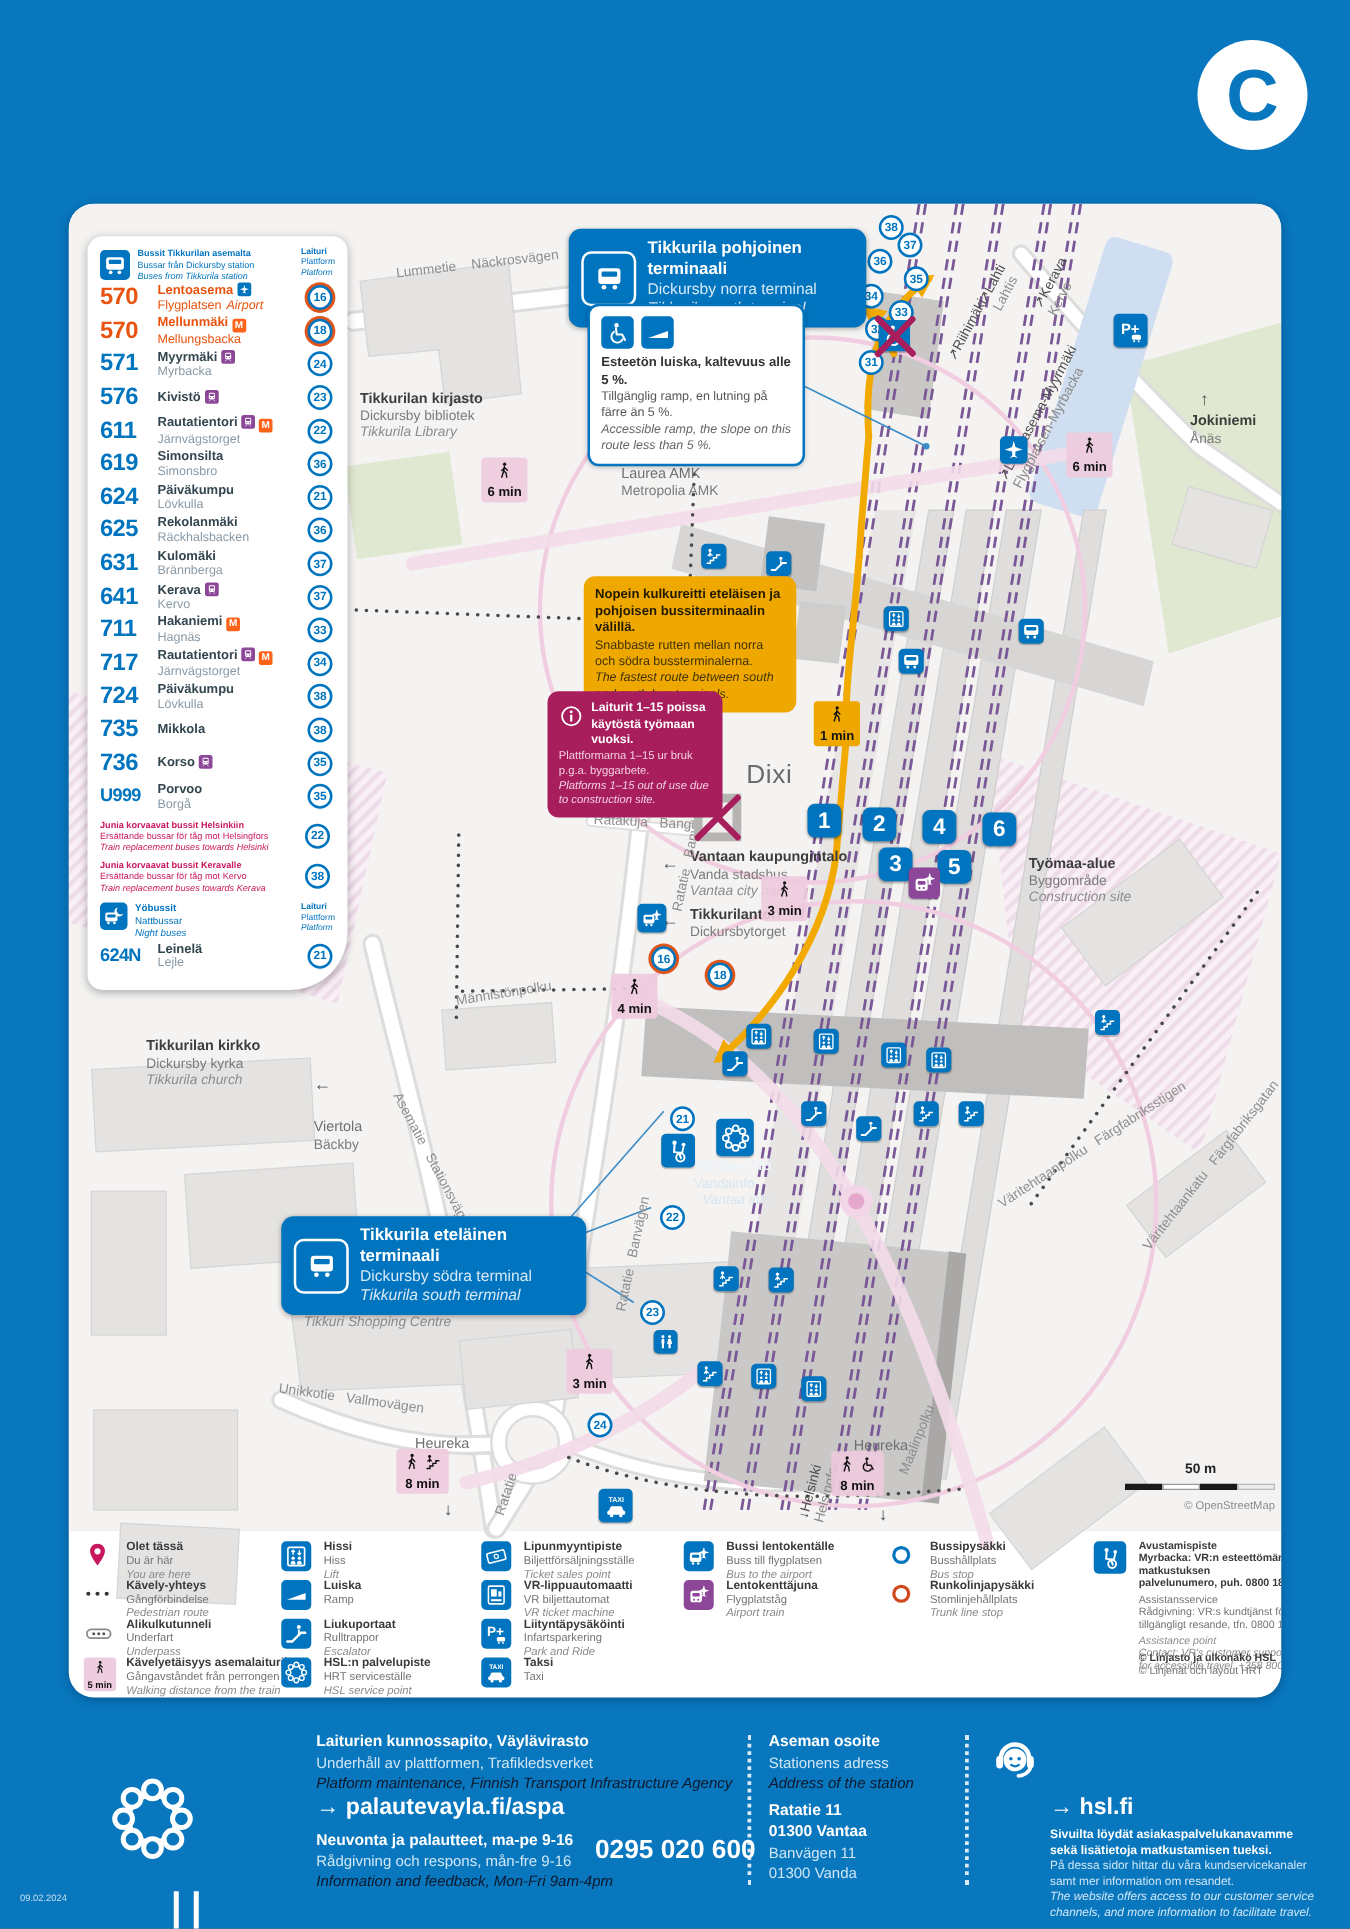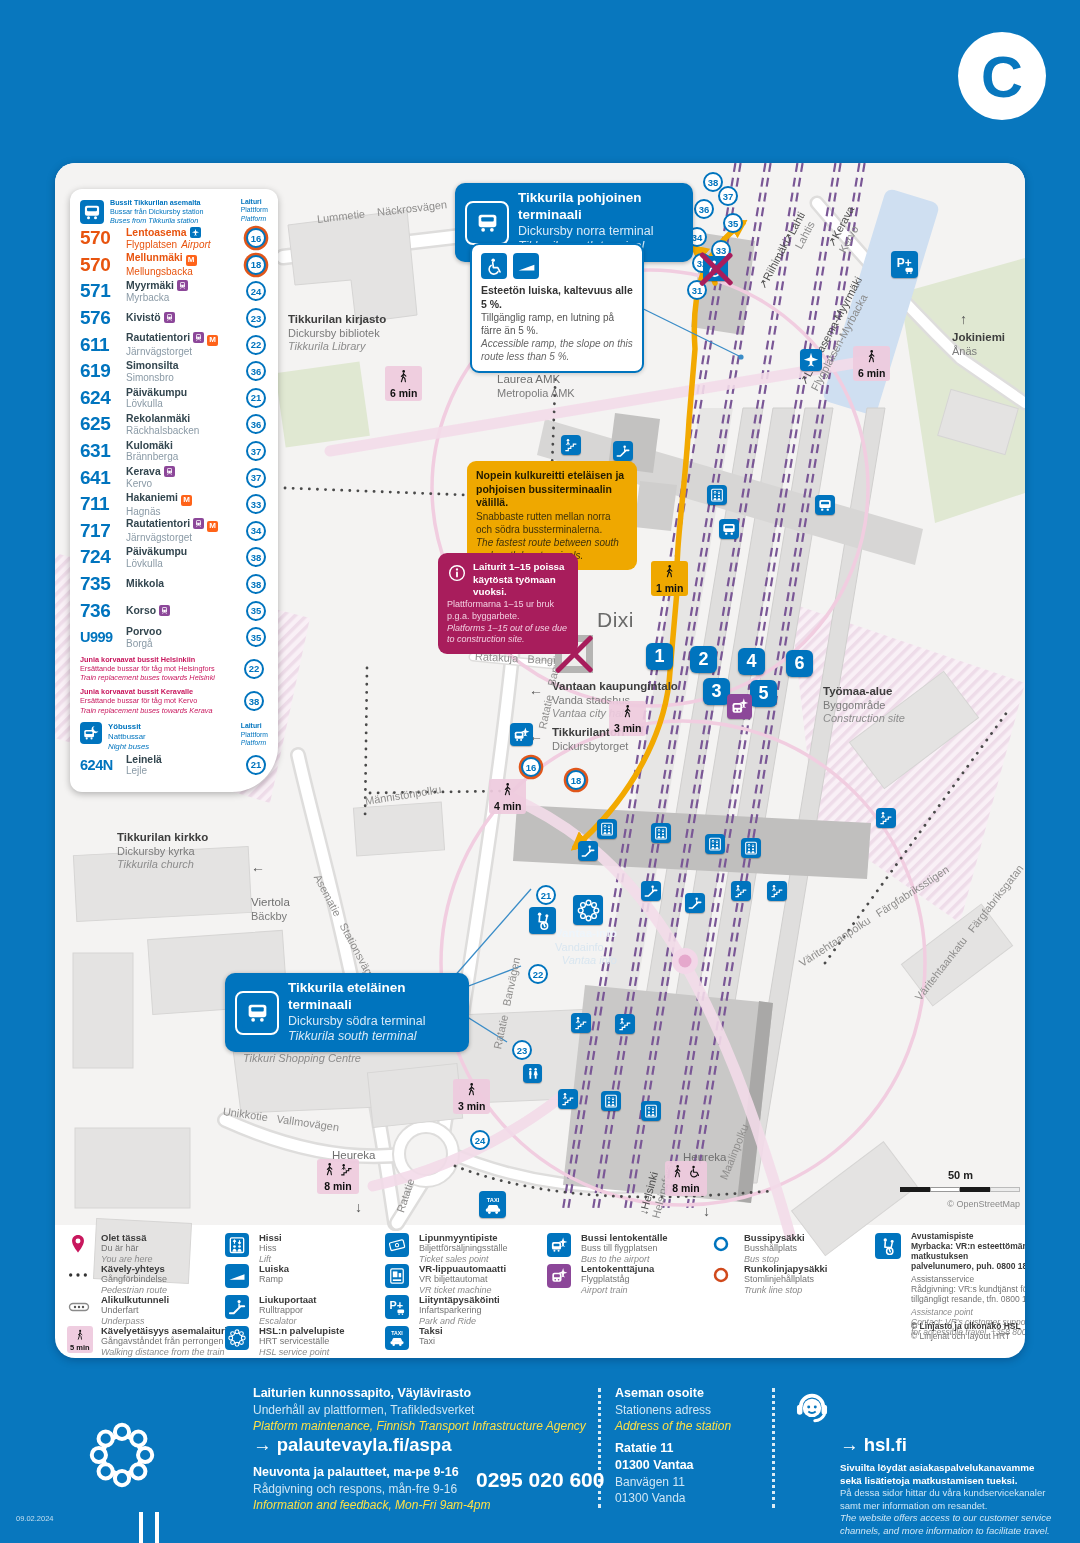--- a/index.html
+++ b/index.html
@@ -98,21 +98,21 @@
   .minibadge .bt{font-size:7.5px;font-weight:bold;color:#111;}
   
   .scale-label{position:absolute;font-size:11px;color:#222;font-weight:bold;}
   .scale-bars{position:absolute;display:flex;height:4.5px;}
   .scale-bars div{width:30px;height:4.5px;}
   .attr{position:absolute;font-size:9px;color:#8a8a8a;}
   
   .ftext{position:absolute;color:#fff;line-height:1.35;}
   .ftext .b{font-weight:bold;font-size:12.5px;}
   .ftext .n{font-size:12px;color:#cfe6f5;}
-  .ftext .i{font-size:12px;color:#fde047;font-style:italic;}
+  .ftext .i{font-size:12px;color:#0f172a;font-style:italic;}
   .flink{position:absolute;color:#fff;font-weight:bold;font-size:18.5px;}
   .fphone{position:absolute;color:#fff;font-weight:bold;font-size:21px;}
   .vdots{position:absolute;width:0;border-left:3.5px dotted rgba(255,255,255,.85);height:120px;}
   .fsmall .b{font-size:9.8px;font-weight:bold;}
   .fsmall .n{font-size:9.5px;color:#cfe6f5;}
   .fsmall .i{font-size:9.5px;color:#cfe6f5;font-style:italic;}
   .logo{position:absolute;left:85px;top:1418px;display:flex;align-items:flex-end;gap:16px;flex-direction:column;}
   .lbars{width:12px;height:62px;border-left:4px solid #fff;border-right:4px solid #fff;}
   .ltext{color:#fff;font-size:33px;line-height:.95;letter-spacing:1px;}
   .ltext .b{font-weight:bold;}

